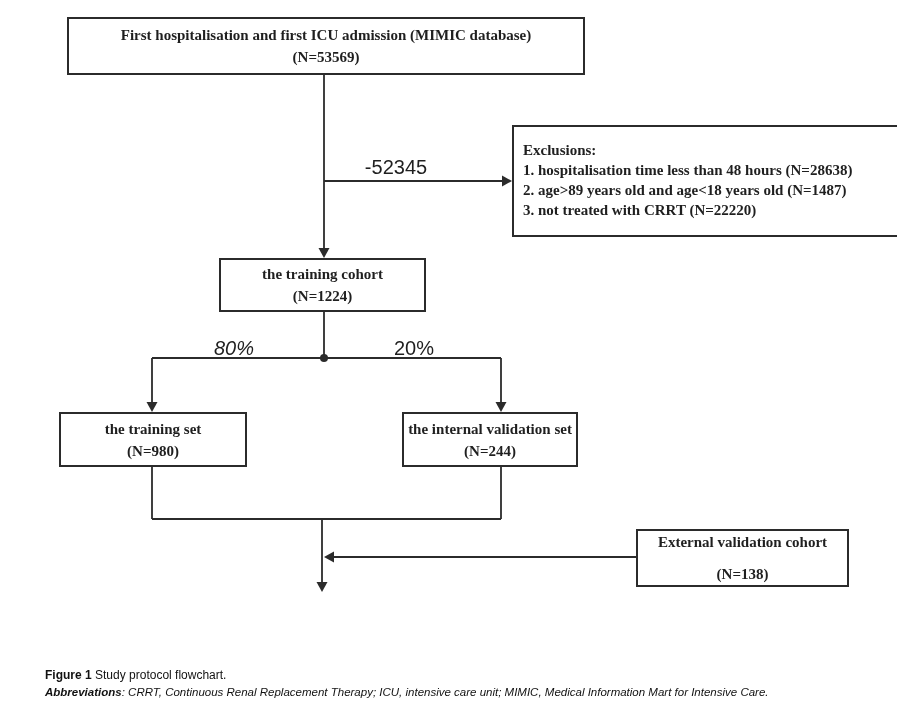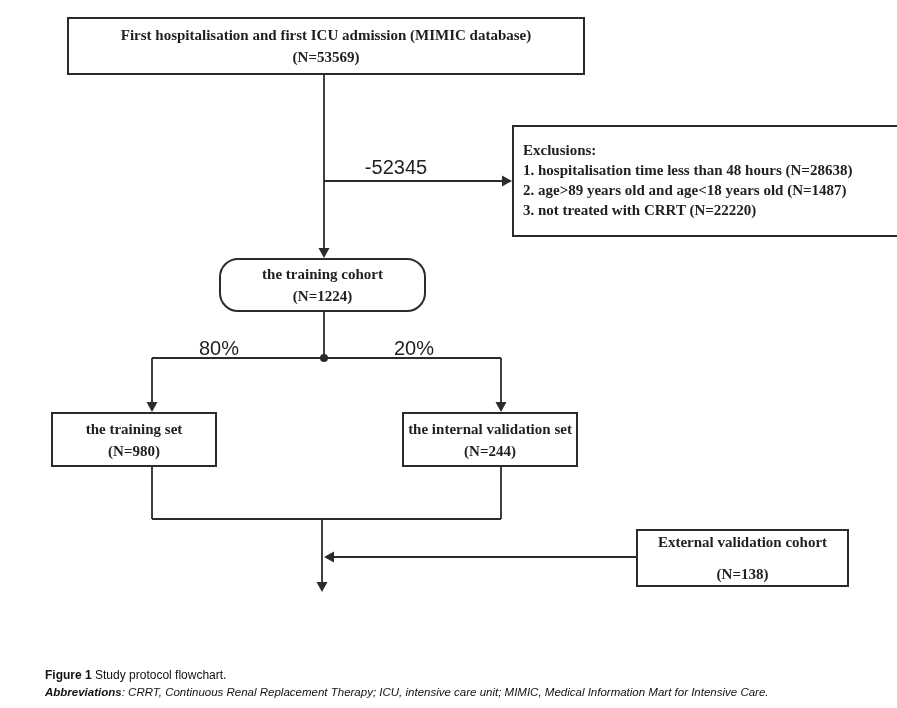--- a/index.html
+++ b/index.html
@@ -96,43 +96,43 @@
     <span>(N=53569)</span>
   </div>
 
   <div class="node list" style="left:480px;top:125px;width:395px;height:112px;">
     <div>Exclusions:</div>
     <div>1. hospitalisation time less than 48 hours (N=28638)</div>
     <div>2. age&gt;89 years old and age&lt;18 years old (N=1487)</div>
     <div>3. not treated with CRRT (N=22220)</div>
   </div>
 
-  <div class="node center" style="left:187px;top:258px;width:207px;height:54px;border-radius:19px;">
+  <div class="node center" style="left:187px;top:258px;width:207px;height:54px;">
     <span>the training cohort</span>
     <span>(N=1224)</span>
   </div>
 
-  <div class="node center" style="left:19px;top:412px;width:166px;height:55px;">
+  <div class="node center" style="left:27px;top:412px;width:188px;height:55px;">
     <span>the training set</span>
     <span>(N=980)</span>
   </div>
 
   <div class="node center" style="left:370px;top:412px;width:176px;height:55px;">
     <span>the internal validation set</span>
     <span>(N=244)</span>
   </div>
 
   <div class="node center" style="left:604px;top:529px;width:213px;height:58px;justify-content:space-between;">
     <span>External validation cohort</span>
     <span>(N=138)</span>
   </div>
 
 
   <div class="edge-label" style="left:332px;top:156px;width:64px;">-52345</div>
-  <div class="edge-label" style="left:162px;top:337px;width:50px;">80%</div>
+  <div class="edge-label" style="left:177px;top:337px;width:50px;font-style:italic;">80%</div>
   <div class="edge-label" style="left:357px;top:337px;width:50px;">20%</div>
 
   <div class="caption">
     <div class="cap-line"><b>Figure 1</b> <span>Study protocol flowchart.</span></div>
     <div class="cap-line cap-line2"><b>Abbreviations</b><span>: CRRT, Continuous Renal Replacement Therapy; ICU, intensive care unit; MIMIC, Medical Information Mart for Intensive Care.</span></div>
   </div>
 
 </div>
 
 </body></html>

